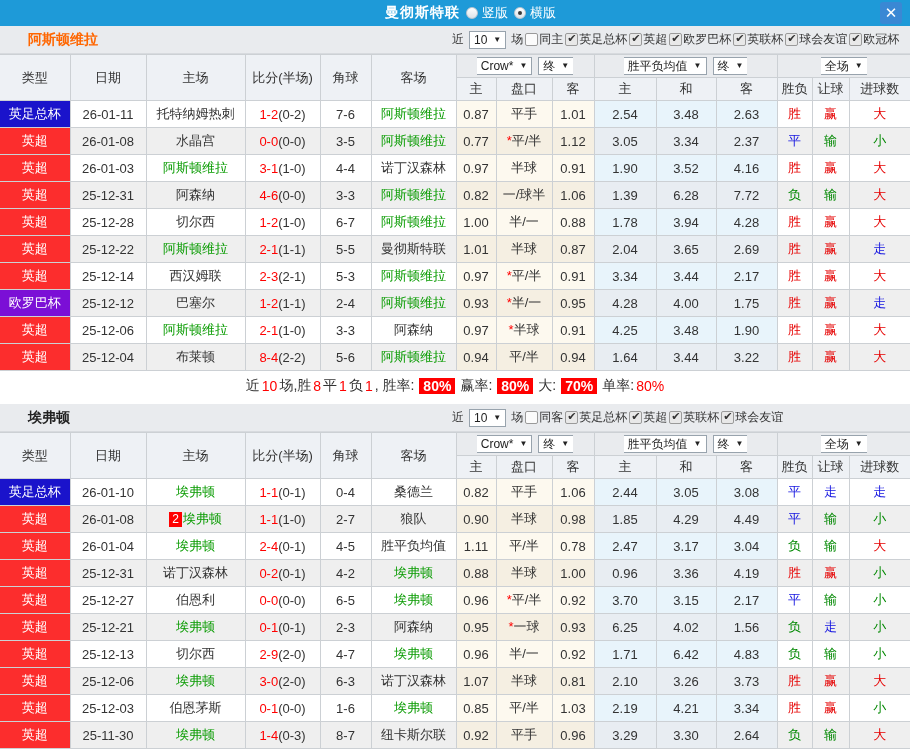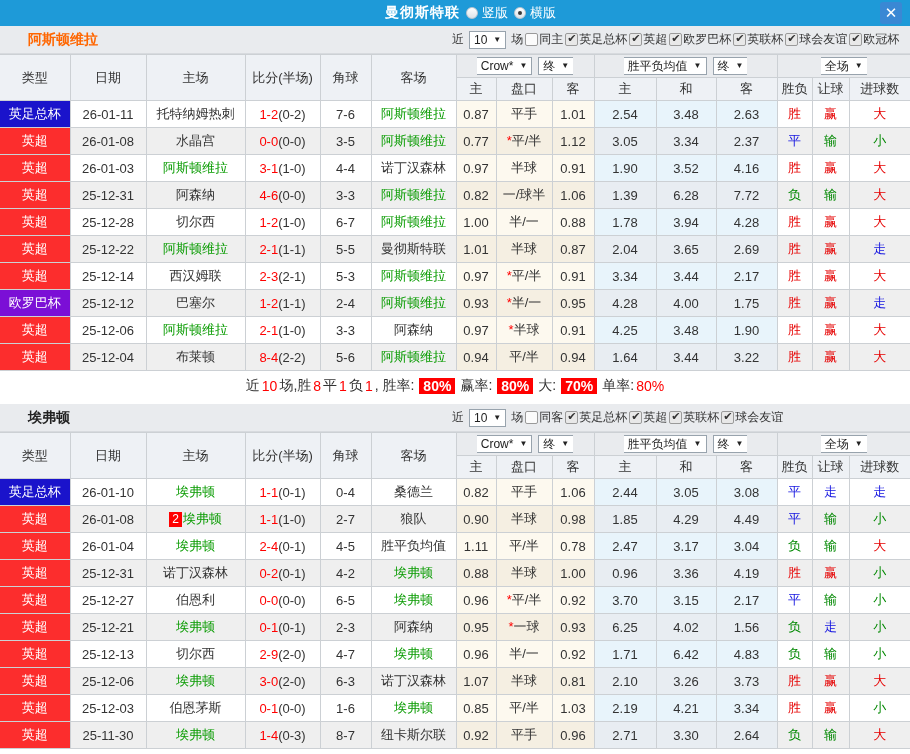--- a/index.html
+++ b/index.html
@@ -626,21 +626,21 @@
         <tr>
           <td class="c-type" style="background:#fc2d2d">英超</td>
           <td class="c-date">25-11-30</td>
           <td class="c-home"><span class="team hl">埃弗顿</span></td>
           <td class="c-score"><span class="ft">1-4</span><span class="ht">(0-3)</span></td>
           <td class="c-corner">8-7</td>
           <td class="c-away"><span class="team">纽卡斯尔联</span></td>
           <td class="c-crow">0.92</td>
           <td class="c-crow">平手</td>
           <td class="c-crow">0.96</td>
-          <td class="c-avg">2.71</td>
+          <td class="c-avg">3.29</td>
           <td class="c-avg">3.30</td>
           <td class="c-avg">2.64</td>
           <td class="c-res" style="color:#008800">负</td>
           <td class="c-res" style="color:#008800">输</td>
           <td class="c-res" style="color:#e60000">大</td>
         </tr>
       </tbody>
   </table>
 
 </div>

